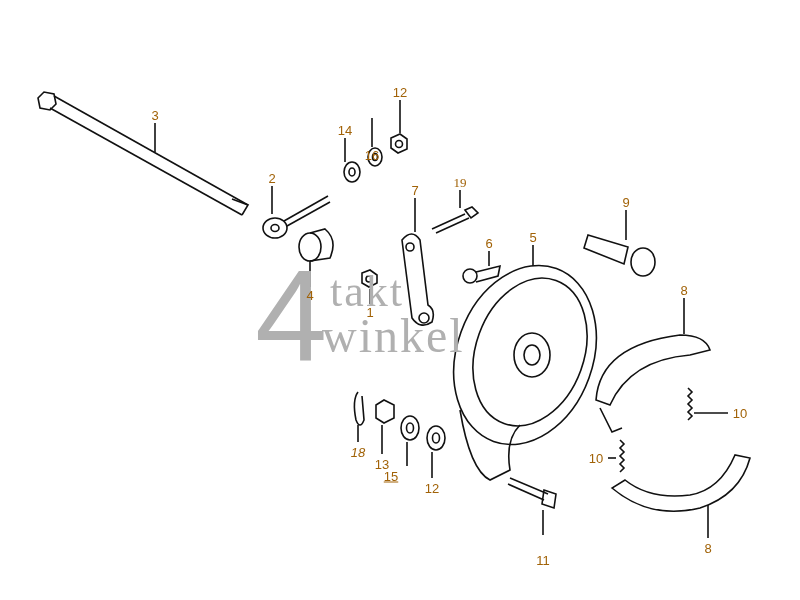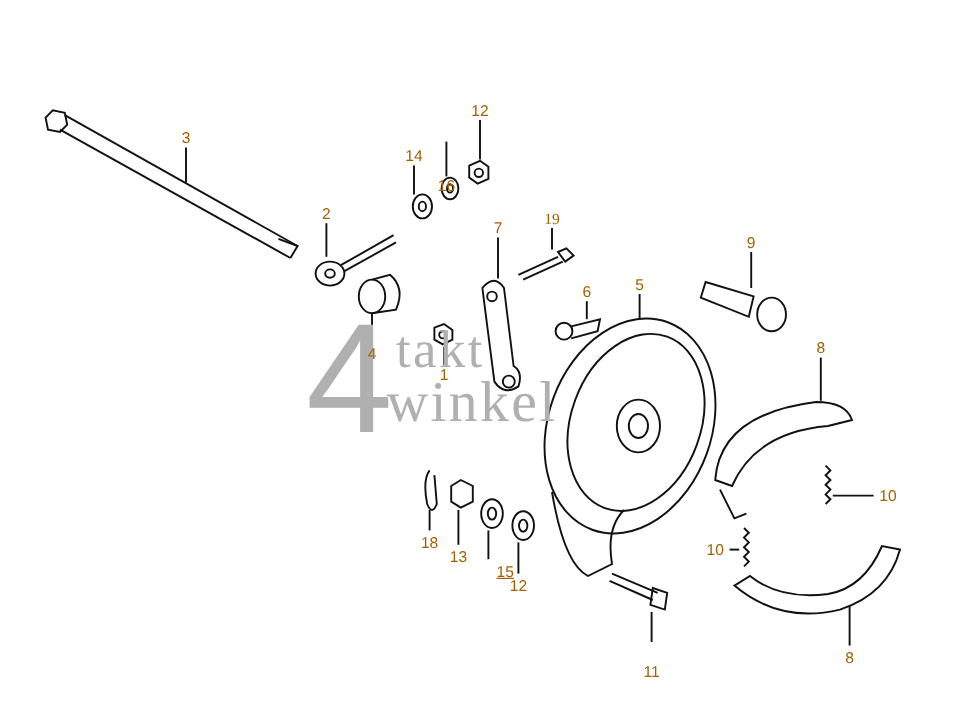--- a/index.html
+++ b/index.html
@@ -139,20 +139,20 @@
       <div class="label" style="left: 415px; top: 190px;">7</div>
       <div class="label" style="left: 460px; top: 182px; font-family: Liberation Serif, serif;">19</div>
       <div class="label" style="left: 489px; top: 243px;">6</div>
       <div class="label" style="left: 533px; top: 237px;">5</div>
       <div class="label" style="left: 626px; top: 202px;">9</div>
       <div class="label" style="left: 310px; top: 295px;">4</div>
       <div class="label" style="left: 370px; top: 312px;">1</div>
       <div class="label" style="left: 684px; top: 290px;">8</div>
       <div class="label" style="left: 740px; top: 413px;">10</div>
       <div class="label" style="left: 596px; top: 458px;">10</div>
-      <div class="label" style="left: 358px; top: 452px;">18</div>
+      <div class="label" style="left: 358px; top: 452px; font-style: italic;">18</div>
       <div class="label" style="left: 382px; top: 464px;">13</div>
-      <div class="label" style="left: 421px; top: 476px; text-decoration: underline;">15</div>
+      <div class="label" style="left: 391px; top: 476px; text-decoration: underline;">15</div>
       <div class="label" style="left: 432px; top: 488px;">12</div>
       <div class="label" style="left: 543px; top: 560px;">11</div>
       <div class="label" style="left: 708px; top: 548px;">8</div>
     </div>
 </div>
 
 </body></html>

